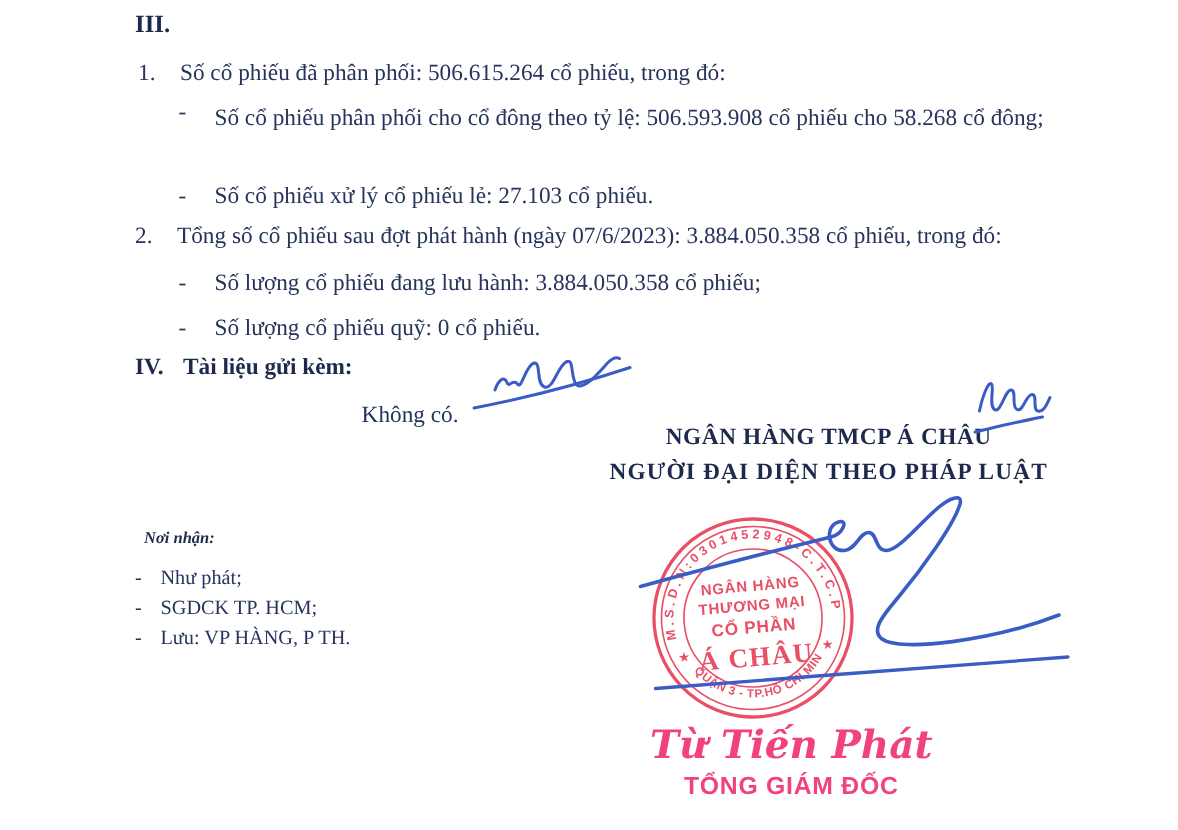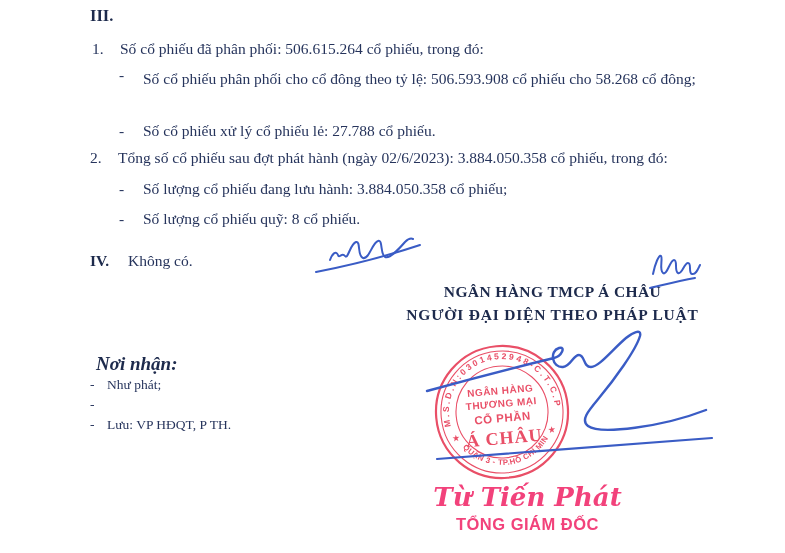--- a/index.html
+++ b/index.html
@@ -21,21 +21,21 @@
   .sig-head{width:335px; text-align:center; font-size:15.5px; font-weight:bold; color:var(--heading);}
   .ls1{letter-spacing:0.4px;} .ls2{letter-spacing:0.8px;}
   .signer-name{
     width:215px; text-align:center; font-family:"DejaVu Serif", serif;
     font-style:italic; font-weight:bold; font-size:26px; color:var(--pink);
   }
   .signer-title{
     width:215px; text-align:center; font-family:"Liberation Sans", sans-serif;
     font-weight:bold; font-size:16.5px; color:var(--pink); letter-spacing:0.5px;
   }
-  .recip-label{font-size:19px; font-weight:bold; font-style:italic; color:var(--heading);}
+  .recip-label{font-size:11px; font-weight:bold; font-style:italic; color:var(--heading);}
   .recip-item{font-size:13.5px; line-height:19px; white-space:nowrap;}
   .recip-dash{flex:0 0 17px; font-size:13.5px; line-height:19px;}
   svg.ink path{stroke:var(--ink); fill:none; stroke-linecap:round; stroke-linejoin:round;}
   .stamp-stroke{stroke:var(--stamp); fill:none;}
   .stamp-fill{fill:var(--stamp);}
   .stamp-sans{font-family:"Liberation Sans", sans-serif; font-weight:bold;}
   .stamp-serif{font-family:"Liberation Serif", serif; font-weight:bold;}
 </style>
 </head>
 <body>
@@ -51,41 +51,42 @@
     <span>Số cổ phiếu đã phân phối: 506.615.264 cổ phiếu, trong đó:</span>
   </div>
 
   <div class="row" style="left:119px; top:64px;">
     <span class="dash">-</span>
     <span class="body-txt just">Số cổ phiếu phân phối cho cổ đông theo tỷ lệ: 506.593.908 cổ phiếu cho 58.268 cổ đông;</span>
   </div>
 
   <div class="row body-txt" style="left:119px; top:120px;">
     <span class="dash">-</span>
-    <span>Số cổ phiếu xử lý cổ phiếu lẻ: 27.788 cổ phiếu.</span>
+    <span>Số cổ phiếu xử lý cổ phiếu lẻ: 27.103 cổ phiếu.</span>
   </div>
 
   <div class="row body-txt" style="left:90px; top:147px;">
     <span class="num" style="width:28px;">2.</span>
-    <span>Tổng số cổ phiếu sau đợt phát hành (ngày 02/6/2023): 3.884.050.358 cổ phiếu, trong đó:</span>
+    <span>Tổng số cổ phiếu sau đợt phát hành (ngày 07/6/2023): 3.884.050.358 cổ phiếu, trong đó:</span>
   </div>
 
   <div class="row body-txt" style="left:119px; top:178px;">
     <span class="dash">-</span>
     <span>Số lượng cổ phiếu đang lưu hành: 3.884.050.358 cổ phiếu;</span>
   </div>
 
   <div class="row body-txt" style="left:119px; top:208px;">
     <span class="dash">-</span>
-    <span>Số lượng cổ phiếu quỹ: 8 cổ phiếu.</span>
+    <span>Số lượng cổ phiếu quỹ: 0 cổ phiếu.</span>
   </div>
 
-  <div class="row body-txt" style="left:90px; top:250px;">
+  <div class="row body-txt" style="left:90px; top:234px;">
     <span class="num b" style="width:32px;">IV.</span>
-    <span style="margin-left:6px;">Không có.</span>
+    <span class="b">Tài liệu gửi kèm:</span>
+    <span style="margin-left:6px;margin-top:32px;">Không có.</span>
   </div>
 
   <svg class="abs ink" style="left:312px; top:232px;" width="120" height="44" viewBox="0 0 120 44">
     <path stroke-width="2" d="M 18 28 C 20 22, 24 18, 26 23 C 27 27, 30 20, 33 24 C 36 28, 38 12, 44 10 C 49 9, 45 24, 51 26 C 57 28, 60 11, 66 9 C 71 7, 68 22, 73 25 C 78 27, 86 18, 93 10 C 96 7, 99 6, 101 7"></path>
     <path stroke-width="2" d="M 4 40 C 35 34, 75 24, 108 13"></path>
   </svg>
 
   <div class="abs sig-head ls2" style="left:385px; top:306px;">NGƯỜI ĐẠI DIỆN THEO PHÁP LUẬT</div>
   <div class="abs sig-head ls1" style="left:385px; top:283px;">NGÂN HÀNG TMCP Á CHÂU</div>
 
@@ -124,19 +125,20 @@
   <div class="abs signer-name" style="left:420px; top:482px;">Từ Tiến Phát</div>
   <div class="abs signer-title" style="left:420px; top:515px;">TỔNG GIÁM ĐỐC</div>
 
   <div class="abs recip-label" style="left:96px; top:353px;">Nơi nhận:</div>
   <div class="row recip-item" style="left:90px; top:375px;">
     <span class="recip-dash">-</span>
     <span>Như phát;</span>
   </div>
   <div class="row recip-item" style="left:90px; top:395px;">
     <span class="recip-dash">-</span>
+    <span>SGDCK TP. HCM;</span>
   </div>
   <div class="row recip-item" style="left:90px; top:415px;">
     <span class="recip-dash">-</span>
-    <span>Lưu: VP HĐQT, P TH.</span>
+    <span>Lưu: VP HÀNG, P TH.</span>
   </div>
 
 </div>
 
 </body></html>

